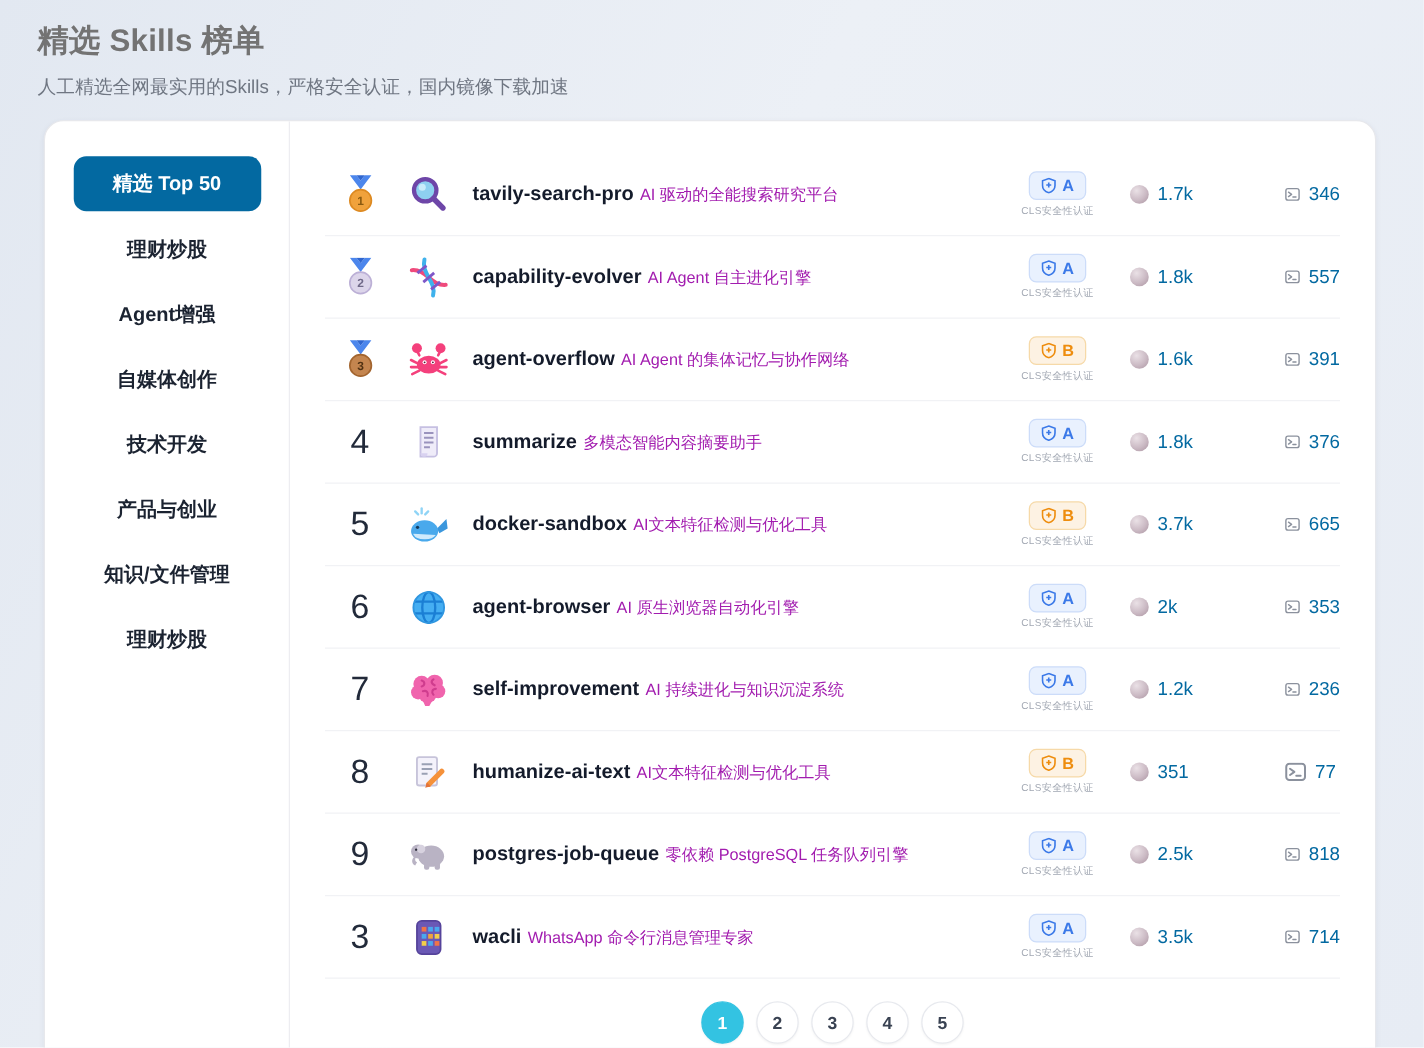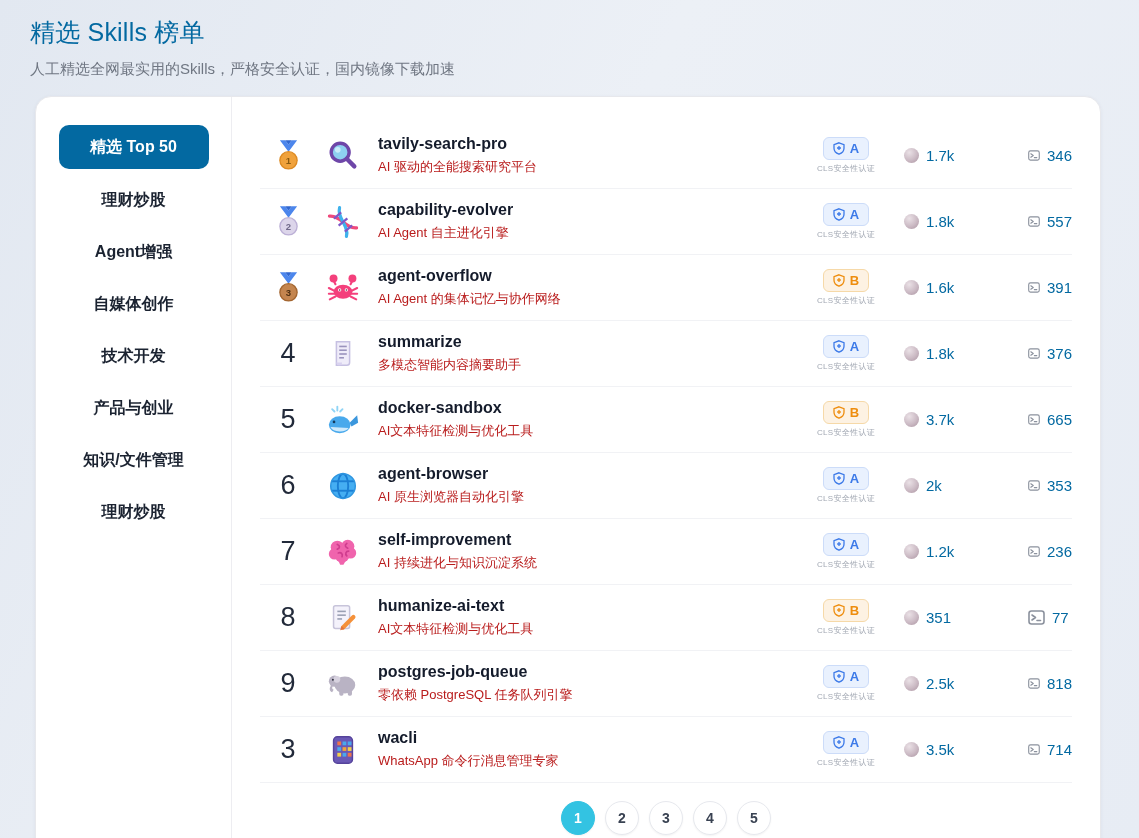--- a/index.html
+++ b/index.html
@@ -3,21 +3,21 @@
 <meta charset="utf-8">
 <style>
   * { margin:0; padding:0; box-sizing:border-box; }
   html,body { width:1139px; height:838px; overflow:hidden; }
   body {
     font-family:"Liberation Sans", sans-serif;
     background:linear-gradient(115deg,#e2e8f1 0%,#ecf0f6 45%,#e7ecf4 100%);
     position:relative;
   }
   .header { padding:16px 0 0 30px; }
-  .page-title { font-size:25px; font-weight:normal; color:#0369a1; letter-spacing:.2px; }
+  .page-title { font-size:25px; font-weight:bold; color:#737373; letter-spacing:.2px; }
   .page-subtitle { margin-top:11px; font-size:15px; color:#6f7682; }
 
   .card {
     position:absolute; left:35px; top:96px; width:1066px; height:760px;
     background:#fff; border:1px solid #e7e8ec; border-radius:16px;
     box-shadow:0 1px 4px rgba(30,40,70,.05);
     display:flex; overflow:hidden;
   }
   .sidebar { width:196px; flex-shrink:0; border-right:1px solid #ededf1; padding-top:28px; }
   .side-pill {
@@ -29,23 +29,23 @@
     height:52px; display:flex; align-items:center; justify-content:center;
     font-size:16px; font-weight:bold; color:#1b2331; cursor:pointer;
   }
 
   .main { flex:1; padding:26px 28px 0 28px; display:flex; flex-direction:column; }
   .row { height:66px; display:flex; align-items:center; border-bottom:1px solid #f1f2f5; cursor:pointer; }
   .row:nth-last-child(1) { border-bottom:none; }
   .rank-cell { width:56px; display:flex; justify-content:center; align-items:center; }
   .rank-num { font-size:27px; color:#222a3a; }
   .icon-cell { width:42px; margin:0 14px 0 6px; display:flex; justify-content:center; align-items:center; }
-  .texts { display:flex; flex-direction:column; gap:5px; }
+  .texts { display:flex; gap:5px; }
   .row-title { font-size:16px; font-weight:bold; color:#141b2b; }
-  .row-sub { font-size:13px; color:#b91c1c; }
+  .row-sub { font-size:13px; color:#a21caf; }
   .spacer { flex:1; }
 
   .badge-wrap { width:76px; display:flex; flex-direction:column; align-items:center; gap:3px; }
   .badge {
     display:flex; align-items:center; gap:5px; padding:4px 9px; border-radius:6px;
     background:#e9f1fe; border:1px solid #ccdcf9; color:#3b79e8;
     font-weight:bold; font-size:13px; line-height:1;
   }
   .badge.grade-b { background:#fdf2e3; border-color:#f6d9a8; color:#ee8d0e; }
   .badge-caption { font-size:8px; color:#a2a8b3; letter-spacing:.3px; }

